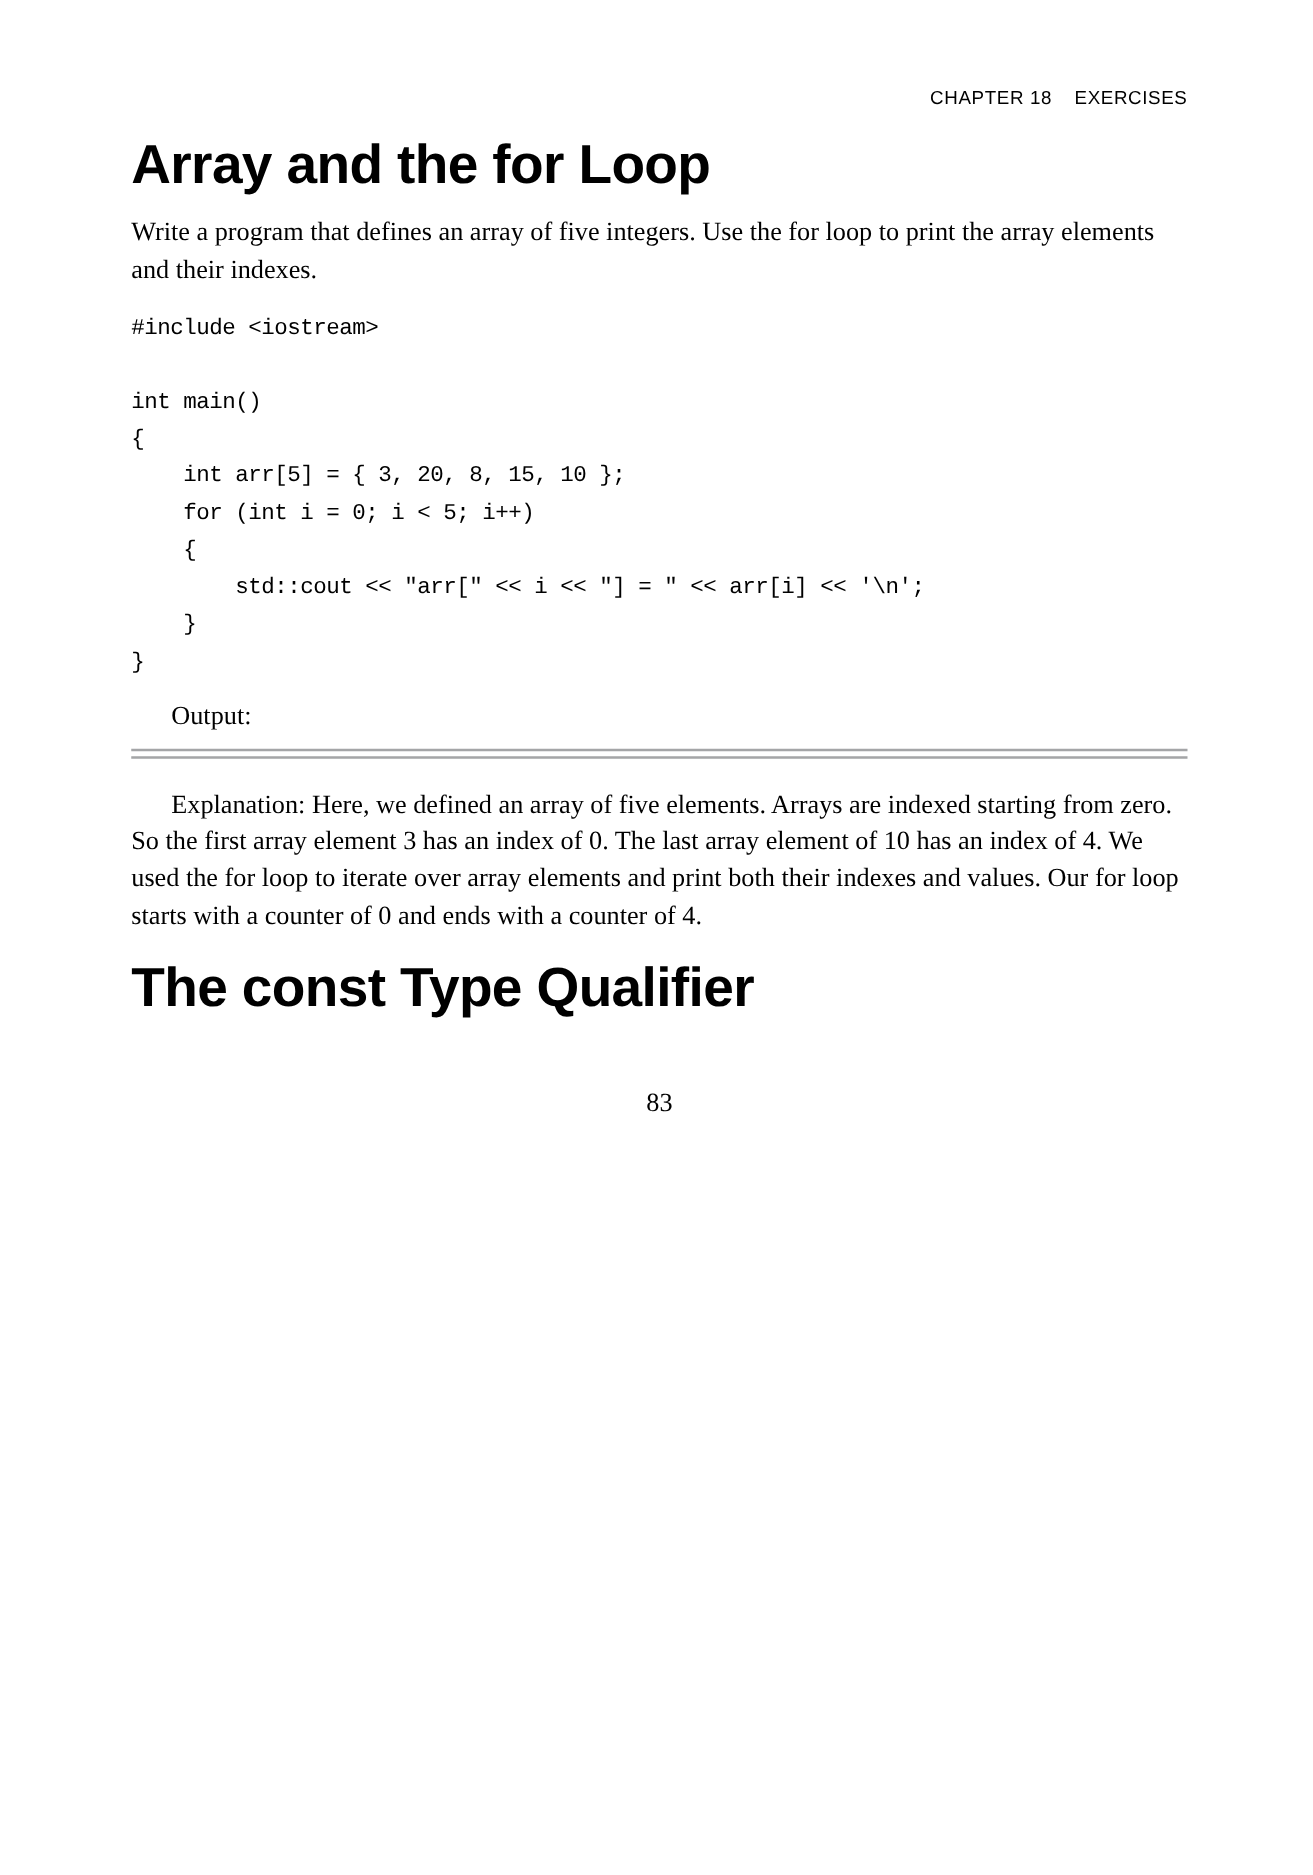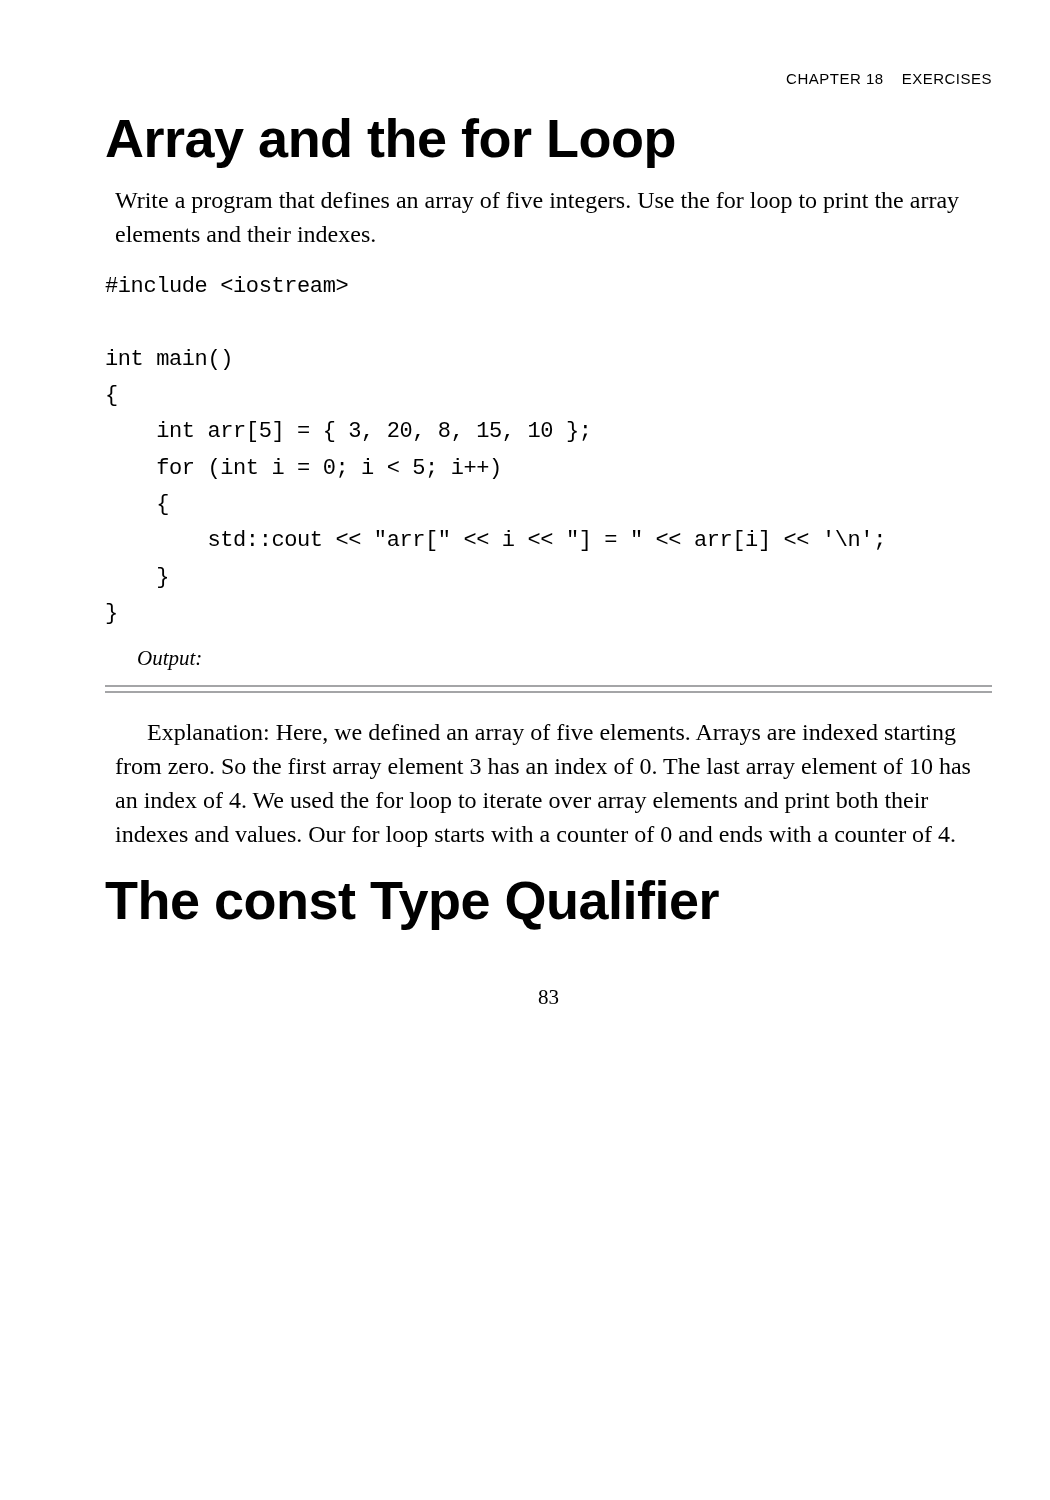--- a/index.html
+++ b/index.html
@@ -6,58 +6,57 @@
     margin: 0;
     padding: 0;
     background: #ffffff;
     font-family: Georgia, 'Times New Roman', serif;
     color: #000000;
     width: 1050px;
     height: 1500px;
     box-sizing: border-box;
   }
   .page {
-    padding: 70px 58px 50px 105px;
+    padding: 70px 100px 50px 105px;
   }
   .running-header {
     text-align: right;
     font-family: Arial, Helvetica, sans-serif;
     font-size: 15px;
     letter-spacing: 0.5px;
     margin-bottom: 20px;
   }
   .running-header-ch {
     margin-right: 18px;
   }
   h1.section-head {
     font-family: 'Arial Narrow', Arial, Helvetica, sans-serif;
     font-weight: 700;
     font-stretch: condensed;
-    font-size: 54px;
+    font-size: 44px;
     margin: 8px 0 14px 0;
     letter-spacing: -0.5px;
   }
   p.body {
-    font-size: 24px;
+    font-size: 21px;
     line-height: 1.42;
-    margin: 0 0 18px 10px;
+    margin: 0 0 18px 0;
   }
   p.body.indent {
     text-indent: 32px;
   }
   .code {
     font-family: 'Courier New', Courier, monospace;
-    font-size: 22px;
+    font-size: 18px;
     line-height: 1.65;
     white-space: pre;
     margin: 0 0 14px 0;
     letter-spacing: -0.4px;
   }
   .output-label {
-    font-style: italic;
     font-size: 21px;
     margin: 2px 0 14px 32px;
   }
   .rule {
     border: none;
     border-top: 2px solid #a4a5a7;
     margin: 4px 0;
   }
   .output-block {
     font-family: 'Courier New', Courier, monospace;

